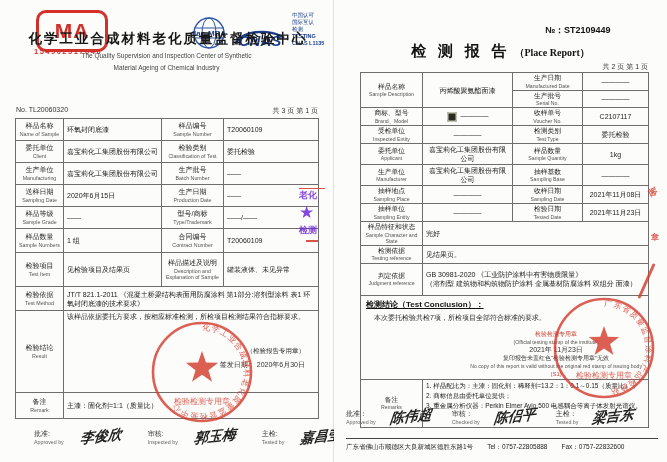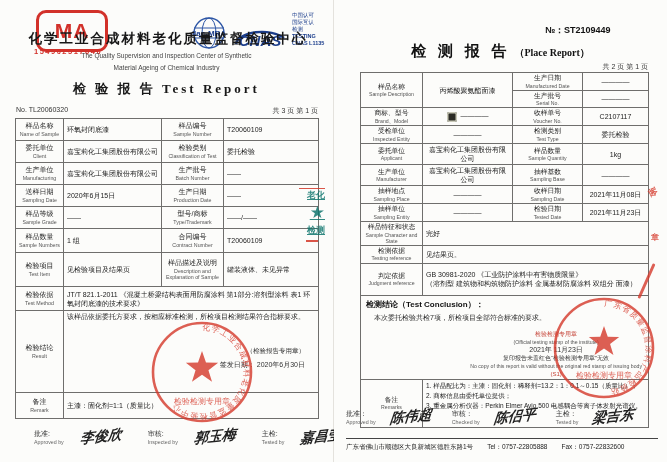--- a/index.html
+++ b/index.html
@@ -32,40 +32,40 @@
   td.lab .en{display:block;font-size:5.3px;color:#555;line-height:6px;}
   td.val{font-size:7px;color:#222;line-height:9px;}
   #tblL{left:15px;top:118px;width:303px;}
   #tblR{left:360px;top:72px;width:288px;}
   #tblR td.lab .cn{font-size:6.8px;}
   #tblR td.lab .en{font-size:5.2px;}
   .res-wrap{position:relative;height:100%;}
   .res-text{font-size:7px;line-height:10px;}
   .stamp-note{position:absolute;right:10px;top:34px;font-size:6.5px;color:#333;}
   .issue{position:absolute;right:10px;top:48px;font-size:7px;color:#333;}
-  .concl-head{font-size:8px;font-weight:bold;color:#111;margin:2px 0 3px 2px;}
+  .concl-head{font-size:8px;font-weight:bold;color:#111;margin:2px 0 3px 2px;text-decoration:underline;}
   .concl-text{font-size:7px;margin-left:10px;}
   .stampblock{position:absolute;right:6px;top:34px;text-align:center;font-size:6px;line-height:8px;color:#333;}
   .stampblock .red{color:#c6463a;}
   .stampblock .date{font-size:7px;}
   .stampblock .en{font-size:5.2px;color:#555;}
   .rem-lines div{font-size:6.5px;line-height:10px;color:#222;}
   .brandlogo{display:inline-block;width:10px;height:10px;background:#2b2b25;border-radius:2px;vertical-align:middle;
              margin-right:4px;box-shadow:inset 0 0 0 1.5px #c9c9b8;}
   
   .signrow{position:absolute;display:flex;gap:26px;align-items:center;}
   .sig-label .cn{display:block;font-size:7px;color:#333;}
   .sig-label .en{display:block;font-size:5.3px;color:#666;}
   .sig-name{font-family:"DejaVu Serif",serif;font-style:italic;font-weight:bold;font-size:14px;color:#222;
             transform:rotate(-6deg) skewX(-12deg);margin-left:-14px;}
   .footer{position:absolute;left:346px;top:438px;width:312px;border-top:1.5px solid #444;
           font-size:6.5px;color:#222;padding-top:4px;display:flex;gap:14px;}
   
   .seal{position:absolute;opacity:.8;pointer-events:none;}
-  .seamL{position:absolute;left:299px;top:188px;width:26px;color:#0f766e;text-align:right;opacity:.85;text-decoration:underline;}
+  .seamL{position:absolute;left:299px;top:188px;width:26px;color:#6d28d9;text-align:left;opacity:.85;}
   .seamL .t{font-size:9px;font-weight:bold;border-top:1.5px solid #d5382a;line-height:13px;}
   .seamL .star{font-size:17px;line-height:22px;}
   .seamL .b{font-size:9px;font-weight:bold;line-height:13px;}
   .seamL .u{border-top:2px solid #d5382a;width:12px;margin:3px auto 0;}
   .seamR1,.seamR2,.seamR3{position:absolute;color:#d5382a;opacity:.8;font-weight:bold;}
   .seamR1{left:648px;top:186px;font-size:9px;transform:rotate(64deg);}
   .seamR2{left:651px;top:232px;font-size:8px;}
   .seamR3{left:645px;top:262px;width:3px;height:38px;background:#d5382a;transform:rotate(24deg);border-radius:2px;}
   .hdR-no{position:absolute;left:545px;top:24px;font-size:9px;font-weight:bold;color:#111;}
   .titleR{position:absolute;left:334px;top:42px;width:333px;text-align:center;color:#111;
@@ -100,21 +100,20 @@
     <div>中国认可</div>
     <div>国际互认</div>
     <div>检测</div>
     <div>TESTING</div>
     <div>CNAS L1135</div>
   </div>
 
   <div class="orgCN">化学工业合成材料老化质量监督检验中心</div>
   <div class="orgEN" style="top:52px">The Quality Supervision and Inspection Center of Synthetic</div>
   <div class="orgEN" style="top:64px">Material Ageing of Chemical Industry</div>
-  <div class="titleL">检 验 报 告 Test Report</div>
   <div class="noline">
     <span>No. TL20060320</span>
     <span class="pg">共 3 页 第 1 页</span>
   </div>
 </div>
 
 <table class="tbl" id="tblL">
   <colgroup>
       <col style="width:48px">
       <col style="width:98px">

